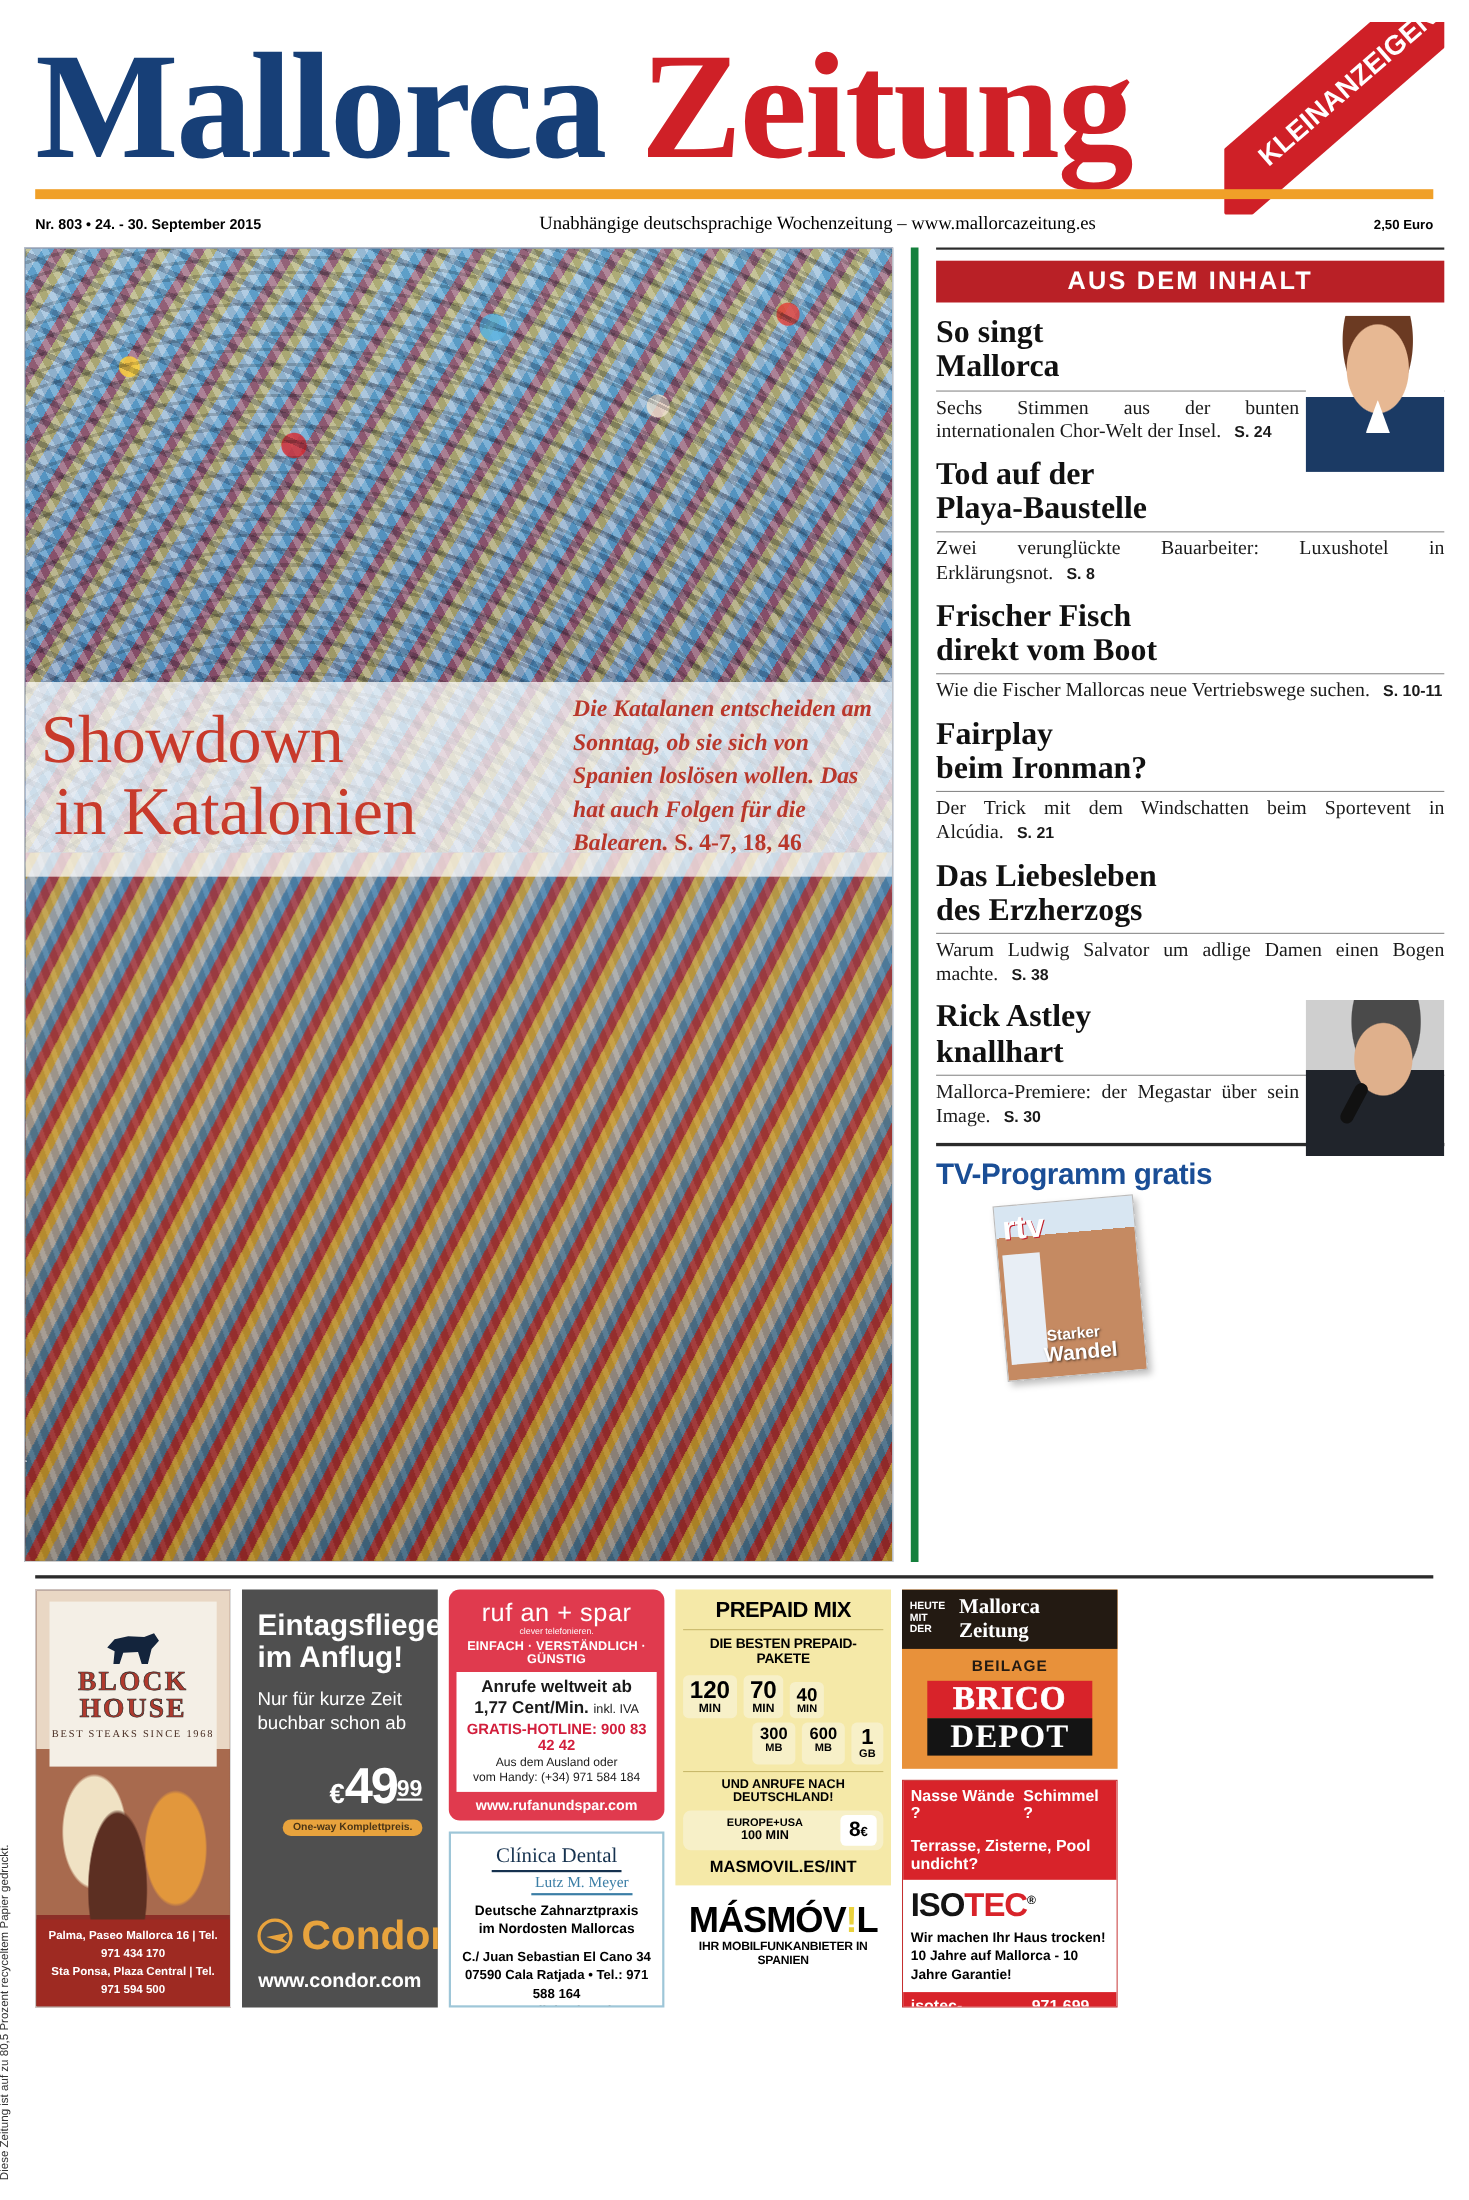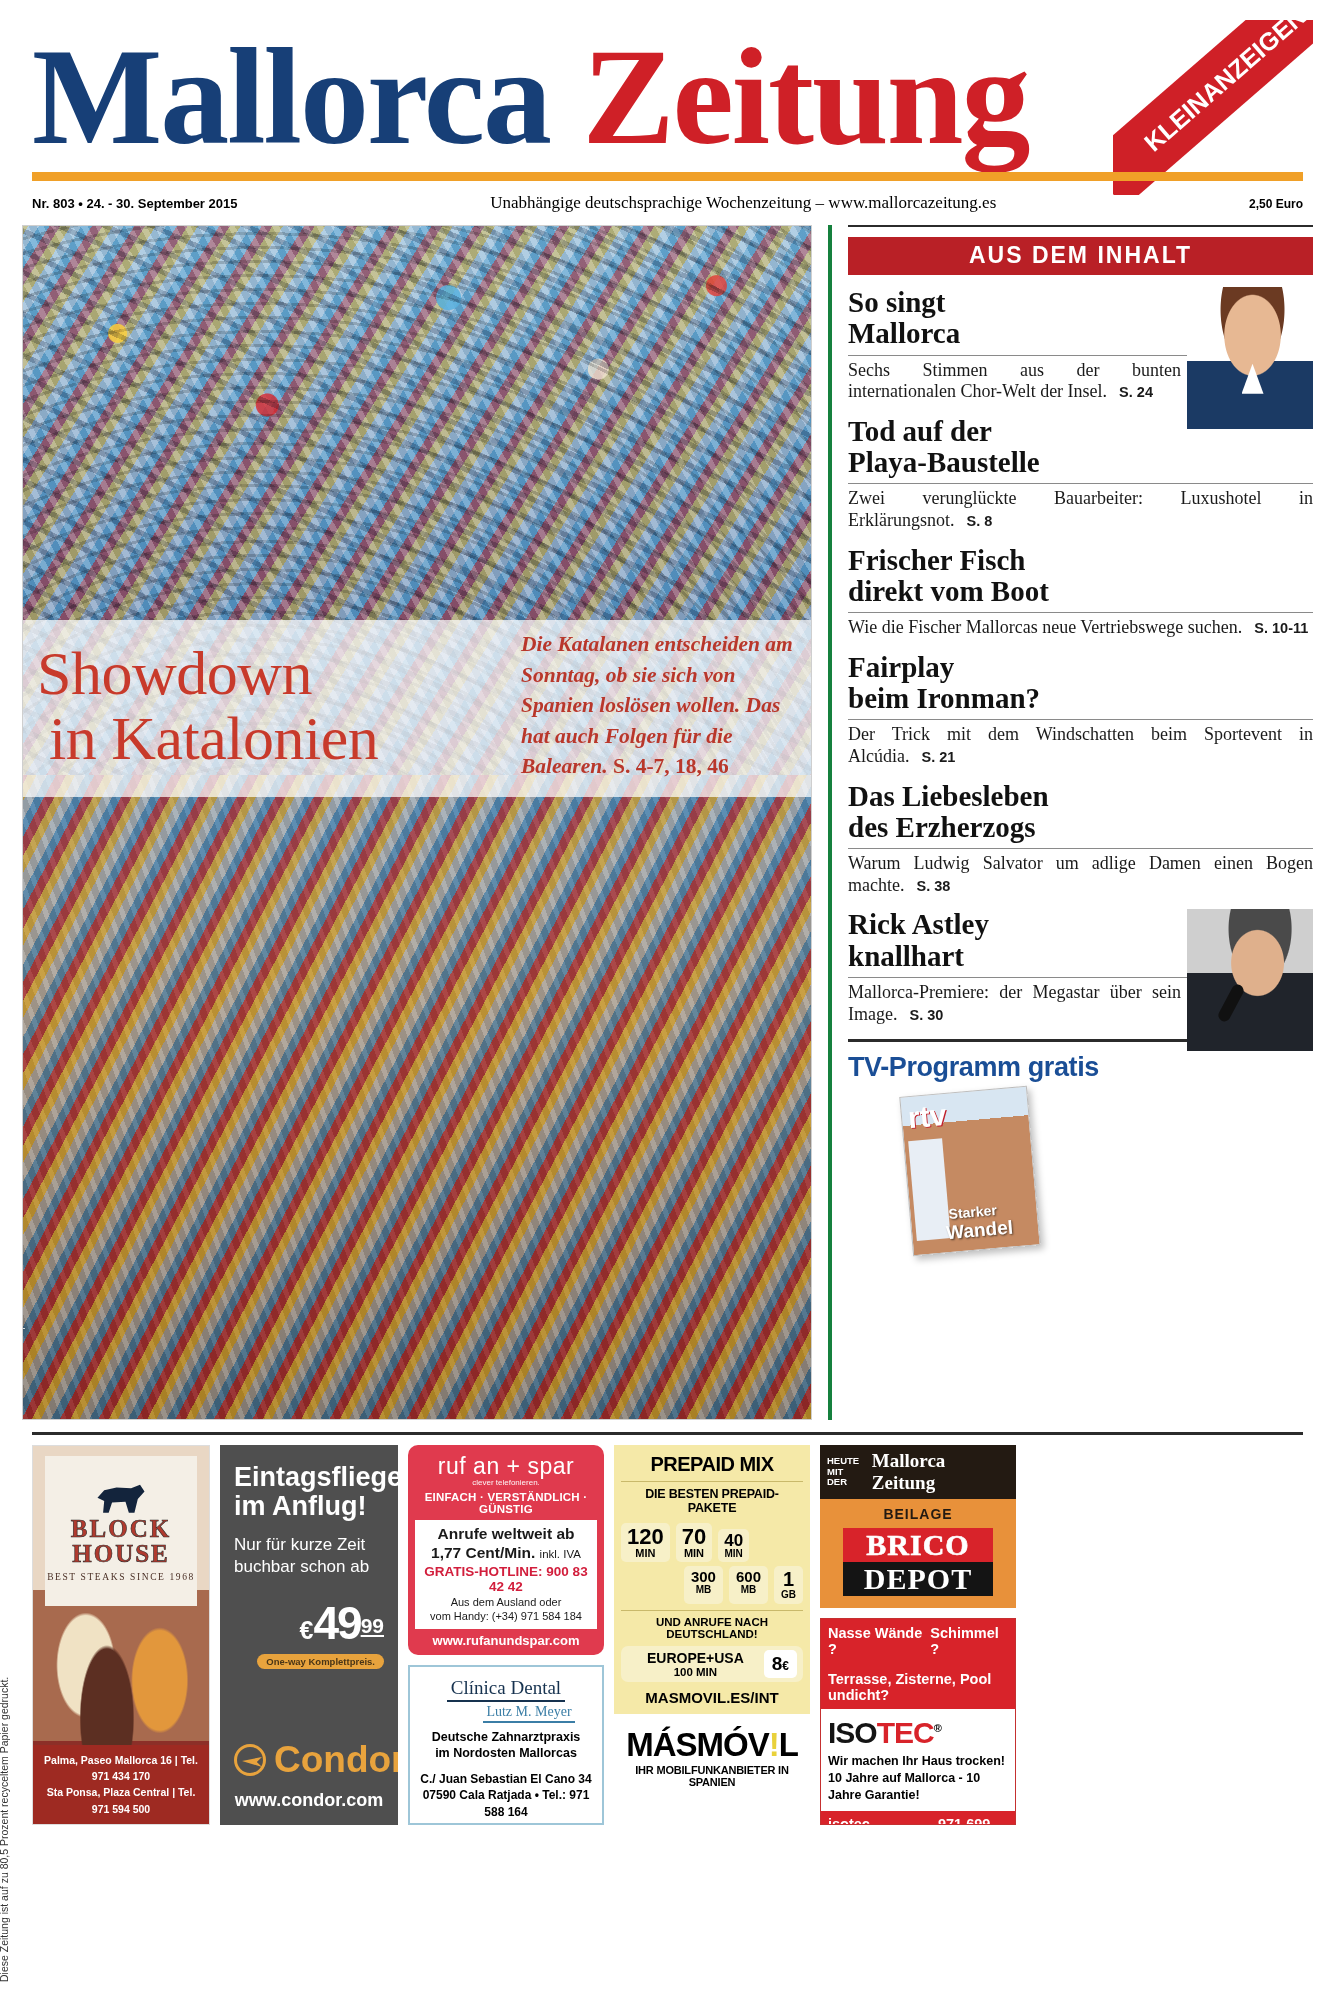--- a/index.html
+++ b/index.html
@@ -108,21 +108,21 @@
   .headline-main .l2 { display:block; margin-left: 12px; }
   .headline-sub {
     flex: 1; margin-left: 14px; color: #B9372B;
     font-family: "Liberation Serif", serif;
     font-style: italic; font-weight: 700;
     font-size: 21.5px; line-height: 1.42;
   }
   .headline-sub .pg { font-style: normal; font-weight: 700; margin-top: 32px; }
 
   
-  .side-col { width: 485px; position: relative; border-left: 4px solid #15803d; padding-left: 16px; }
+  .side-col { width: 485px; position: relative; border-left: 7px solid #15803d; padding-left: 16px; }
   .side-top-rule { height: 2px; background: #2b2b2b; margin-bottom: 10px; }
   .inhalt-bar {
     background: #B92026; color: #fff; text-align: center;
     font-family: "Liberation Sans", sans-serif; font-weight: 700;
     font-size: 23px; letter-spacing: 2px; padding: 5px 0 6px;
     margin-bottom: 12px;
   }
   .teaser { position: relative; margin-bottom: 13px; }
   .teaser h2 {
     font-family: "Liberation Serif", serif; font-weight: 700;
@@ -286,21 +286,21 @@
   .ad-mas .chip { background:#F7F0C8; border-radius:5px; padding:3px 6px; text-align:center; font-family:"Liberation Sans",sans-serif; font-weight:700; line-height:1;}
   .ad-mas .chip .big { font-size:22px; display:block; }
   .ad-mas .chip .sm { font-size:11px; display:block; }
   .ad-mas .chips2 { display:flex; gap:6px; justify-content:flex-end; margin:4px 0 6px; }
   .ad-mas .chip2 { background:#F7F0C8; border-radius:5px; padding:3px 7px; text-align:center; font-family:"Liberation Sans",sans-serif; font-weight:700; line-height:1.05;}
   .ad-mas .chip2 .big { font-size:15px; display:block;}
   .ad-mas .chip2 .sm { font-size:10px; display:block;}
   .ad-mas .t3 { font-family:"Liberation Sans",sans-serif; font-weight:700; font-size:11.5px; text-align:center; margin-top:4px;}
   .ad-mas .row { display:flex; align-items:center; background:#F7F0C8; border-radius:7px; margin-top:6px; padding:4px 6px;}
   .ad-mas .row .l { flex:1; text-align:center; font-family:"Liberation Sans",sans-serif; font-weight:700; }
-  .ad-mas .row .l .a { font-size:14px; display:block;}
+  .ad-mas .row .l .a { font-size:10px; display:block;}
   .ad-mas .row .l .b { font-size:11.5px; display:block;}
   .ad-mas .row .r { background:#fff; border-radius:5px; padding:3px 8px; font-family:"Liberation Sans",sans-serif; font-weight:700; font-size:19px;}
   .ad-mas .row .r i { font-size:12px; font-style:normal;}
   .ad-mas .t4 { font-family:"Liberation Sans",sans-serif; font-weight:700; font-size:15px; text-align:center; margin-top:7px;}
   .ad-mas .logo { text-align:center; margin-top:12px; }
   .ad-mas .logo .m { font-family:"Liberation Sans",sans-serif; font-weight:700; font-size:33px; letter-spacing:-1px; }
   .ad-mas .logo .m em { color:#E9D13B; font-style:normal; }
   .ad-mas .logo .s { font-family:"Liberation Sans",sans-serif; font-weight:700; font-size:11px; letter-spacing:-.2px; }
 
   .ad-col-right { width: 196px; display:flex; flex-direction:column; gap:10px; }

